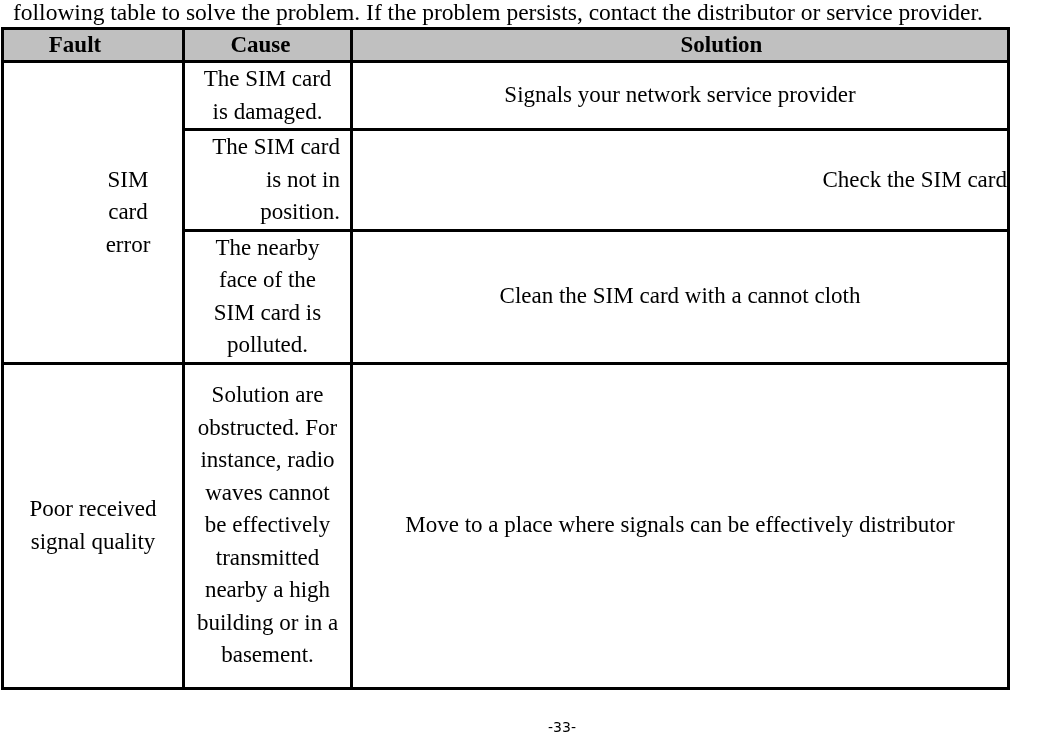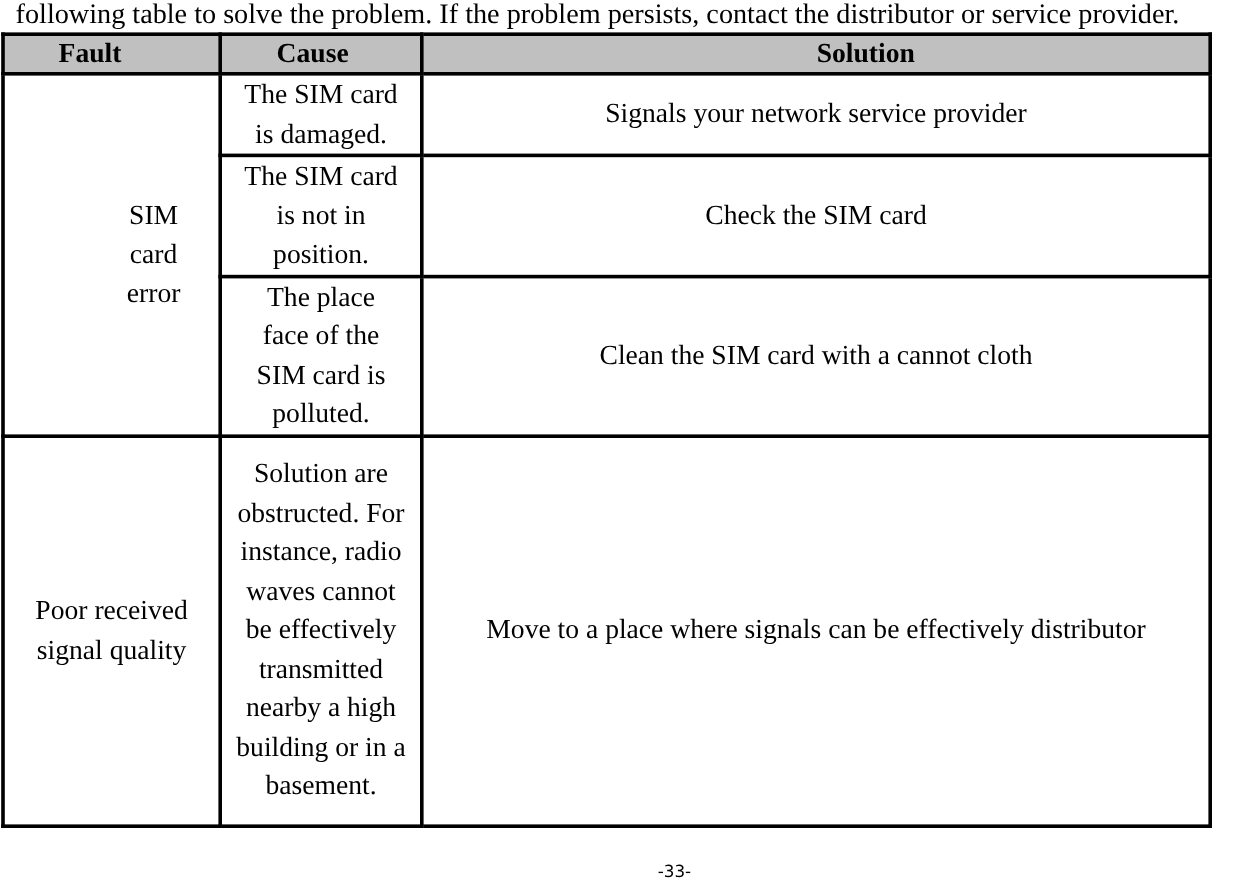--- a/index.html
+++ b/index.html
@@ -18,21 +18,21 @@
   }
   .tbl td, .tbl th {
     border: 3px solid #000; padding: 0; vertical-align: middle; text-align: center;
   }
   .tbl th { background: #c0c0c0; font-weight: bold; height: 30px; line-height: 30px; }
   .th-fault { text-align: left; padding-right: 36px !important; }
   .th-cause { text-align: right; padding-right: 14px !important; }
   .th-sol { text-align: right; padding-left: 83px !important; }
   .fault-sim { padding-left: 70px !important; padding-right: 0 !important; }
   .r1 td { height: 62px; }
-  .r2 td { height: 96px; }
+  .r2 td { height: 96px; text-align: right; }
   .r3 td { height: 128px; }
   .r4 td { height: 322px; }
   .pagenum {
     position: absolute; left: 0; width: 1124px; text-align: center; top: 718px;
     font-family: "DejaVu Sans", sans-serif; font-size: 14px; line-height: 18px;
   }
 </style>
 </head>
 <body>
 
@@ -57,21 +57,21 @@
         <div style="width:60px;margin:2px auto;">SIM card error</div>
       </td>
       <td style="padding:0 10px;">The SIM card is damaged.</td>
       <td>Signals your network service provider</td>
     </tr>
     <tr class="r2">
       <td style="padding:0 10px;">The SIM card is not in position.</td>
       <td>Check the SIM card</td>
     </tr>
     <tr class="r3">
-      <td style="padding:0 18px;">The place face of the SIM card is polluted.</td>
+      <td style="padding:0 18px;">The nearby face of the SIM card is polluted.</td>
       <td>Clean the SIM card with a cannot cloth</td>
     </tr>
     <tr class="r4">
       <td style="padding:0 8px;">Poor received signal quality</td>
       <td style="padding:0 8px;">Solution are obstructed. For instance, radio waves cannot be effectively transmitted nearby a high building or in a basement.</td>
       <td>Move to a place where signals can be effectively distributor</td>
     </tr>
   </tbody>
 </table>
 

